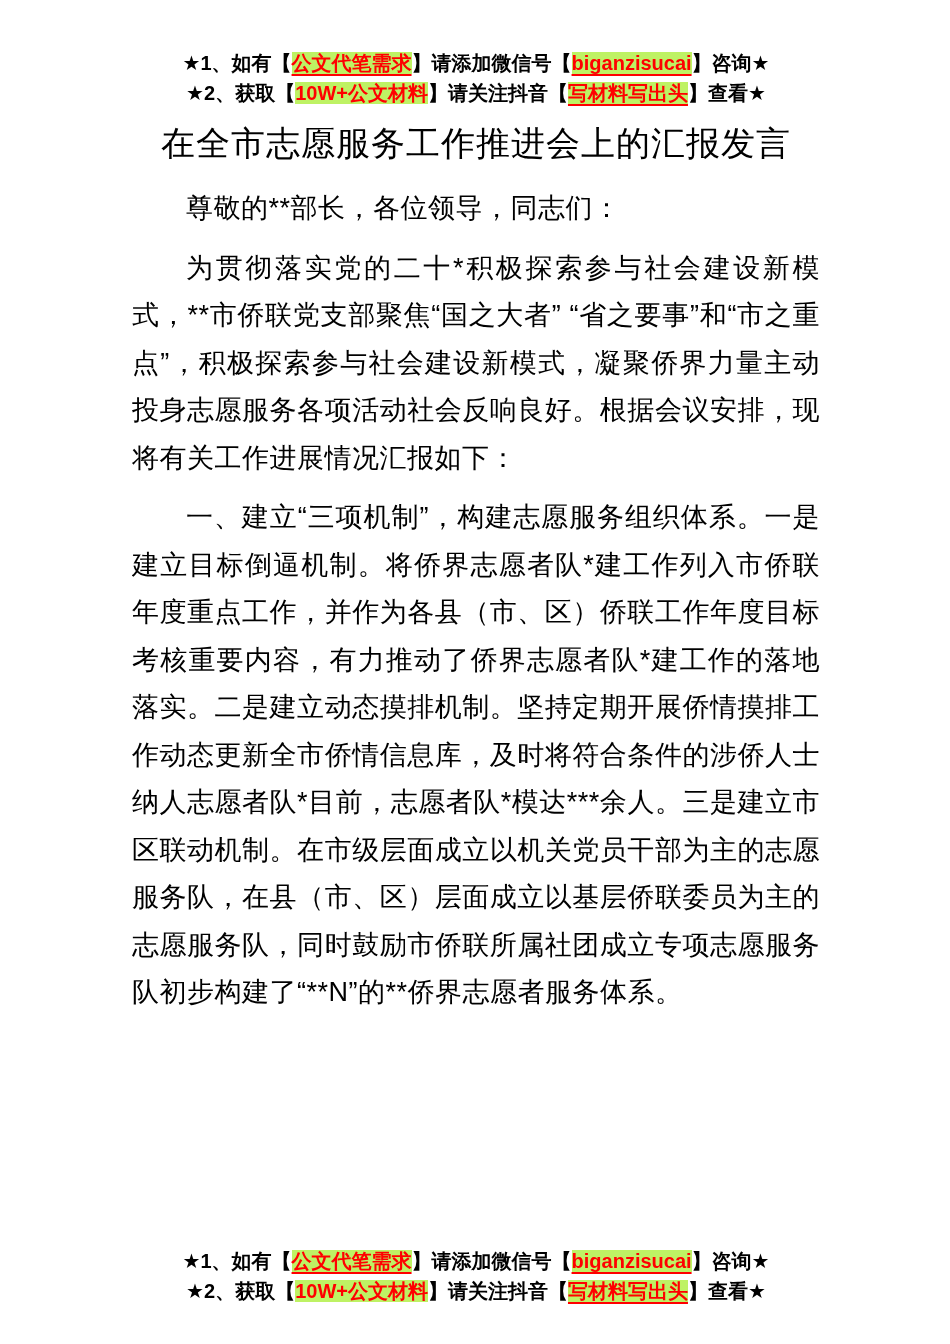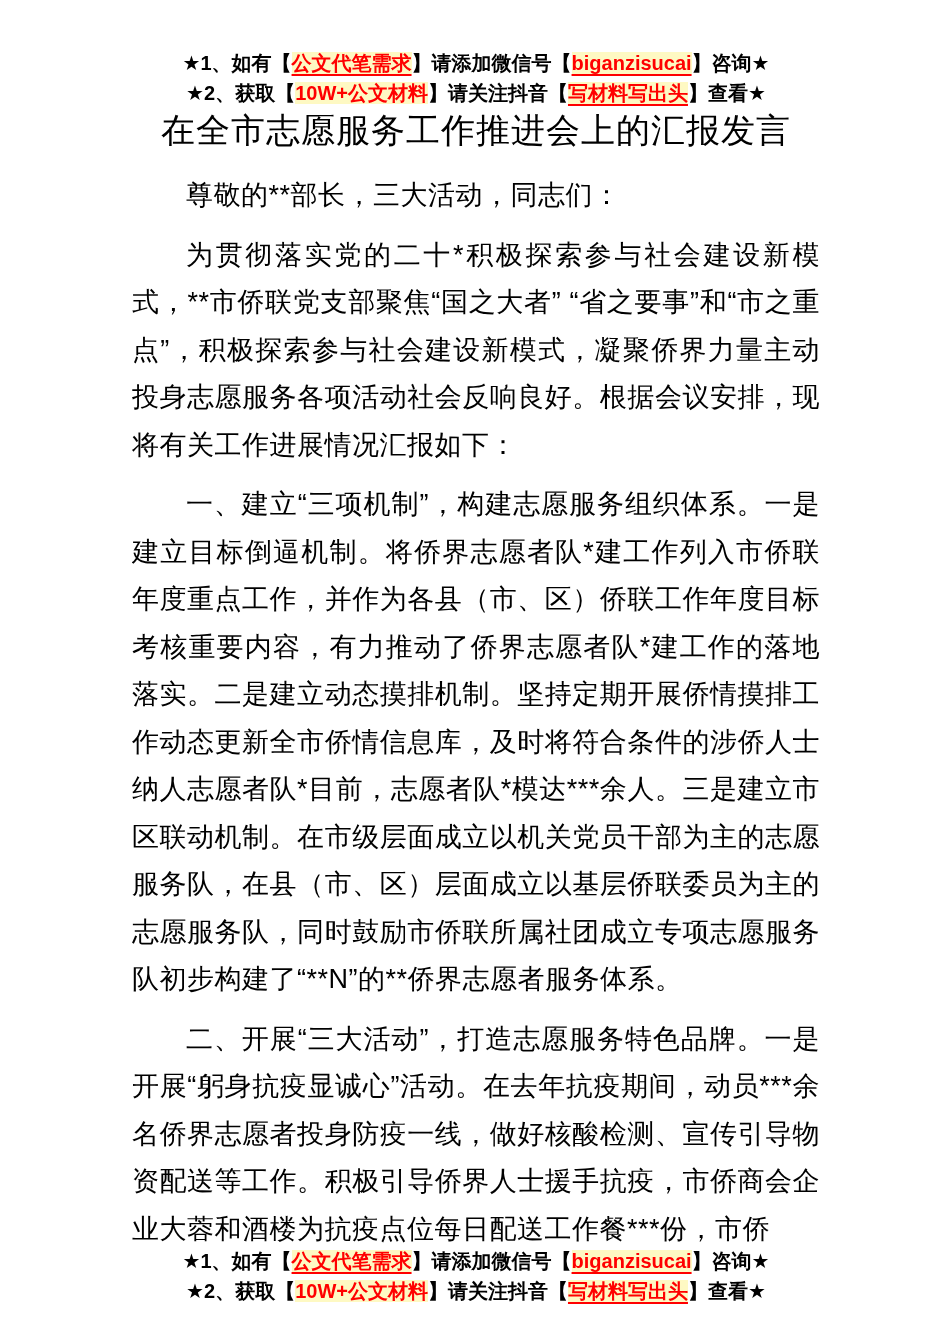--- a/index.html
+++ b/index.html
@@ -24,39 +24,39 @@
   .promo {
     text-align: center;
     font-weight: bold;
     font-size: 20px;
     line-height: 30px;
     white-space: nowrap;
   }
   .promo-line { display: block; }
   .hl {
     color: #ff0000;
-    background: #fef9c3;
+    background: #bef264;
   }
   .u-red {
     text-decoration: underline;
     text-decoration-color: #ff0000;
     text-decoration-thickness: 2px;
     text-underline-offset: 4px;
   }
   .u-black {
     text-decoration-color: #000000;
     text-decoration-thickness: 2px;
     text-underline-offset: 4px;
   }
   .doc-title {
     text-align: center;
     font-size: 34px;
     font-weight: 500;
     line-height: 44px;
-    margin: 0 0 20px 0;
+    margin: 13px 0 20px 0;
     letter-spacing: 1px;
   }
   .content {
     flex: 1 1 auto;
     overflow: hidden;
   }
   .content p {
     font-size: 27px;
     line-height: 47.5px;
     margin: 0 0 12px 0;
@@ -78,24 +78,23 @@
       <span>★1、如有【</span><span class="hl u-red">公文代笔需求</span><span>】请</span><span class="u-black">添加</span><span>微信号【</span><span class="hl u-red">biganzisucai</span><span>】咨询★</span>
     </span>
     <span class="promo-line">
       <span>★2、获取【</span><span class="hl">10W+公文材料</span><span>】请</span><span class="u-black">关注</span><span>抖音【</span><span class="hl u-red">写材料写出头</span><span>】查看★</span>
     </span>
   </div>
 
   <div class="doc-title">在全市志愿服务工作推进会上的汇报发言</div>
 
   <div class="content">
-    <p>尊敬的**部长，三大活动，同志们：</p>
+    <p>尊敬的**部长，各位领导，同志们：</p>
     <p>为贯彻落实党的二十*积极探索参与社会建设新模式，**市侨联党支部聚焦“国之大者” “省之要事”和“市之重点”，积极探索参与社会建设新模式，凝聚侨界力量主动投身志愿服务各项活动社会反响良好。根据会议安排，现将有关工作进展情况汇报如下：</p>
     <p>一、建立“三项机制”，构建志愿服务组织体系。一是建立目标倒逼机制。将侨界志愿者队*建工作列入市侨联年度重点工作，并作为各县（市、区）侨联工作年度目标考核重要内容，有力推动了侨界志愿者队*建工作的落地落实。二是建立动态摸排机制。坚持定期开展侨情摸排工作动态更新全市侨情信息库，及时将符合条件的涉侨人士纳人志愿者队*目前，志愿者队*模达***余人。三是建立市区联动机制。在市级层面成立以机关党员干部为主的志愿服务队，在县（市、区）层面成立以基层侨联委员为主的志愿服务队，同时鼓励市侨联所属社团成立专项志愿服务队初步构建了“**N”的**侨界志愿者服务体系。</p>
-    <p>二、开展“三大活动”，打造志愿服务特色品牌。一是开展“躬身抗疫显诚心”活动。在去年抗疫期间，动员***余名侨界志愿者投身防疫一线，做好核酸检测、宣传引导物资配送等工作。积极引导侨界人士援手抗疫，市侨商会企业大蓉和酒楼为抗疫点位每日配送工作餐***份，市侨</p>
   </div>
 
   <div class="promo footer-banner">
     <span class="promo-line">
       <span>★1、如有【</span><span class="hl u-red">公文代笔需求</span><span>】请</span><span class="u-black">添加</span><span>微信号【</span><span class="hl u-red">biganzisucai</span><span>】咨询★</span>
     </span>
     <span class="promo-line">
       <span>★2、获取【</span><span class="hl">10W+公文材料</span><span>】请</span><span class="u-black">关注</span><span>抖音【</span><span class="hl u-red">写材料写出头</span><span>】查看★</span>
     </span>
   </div>

